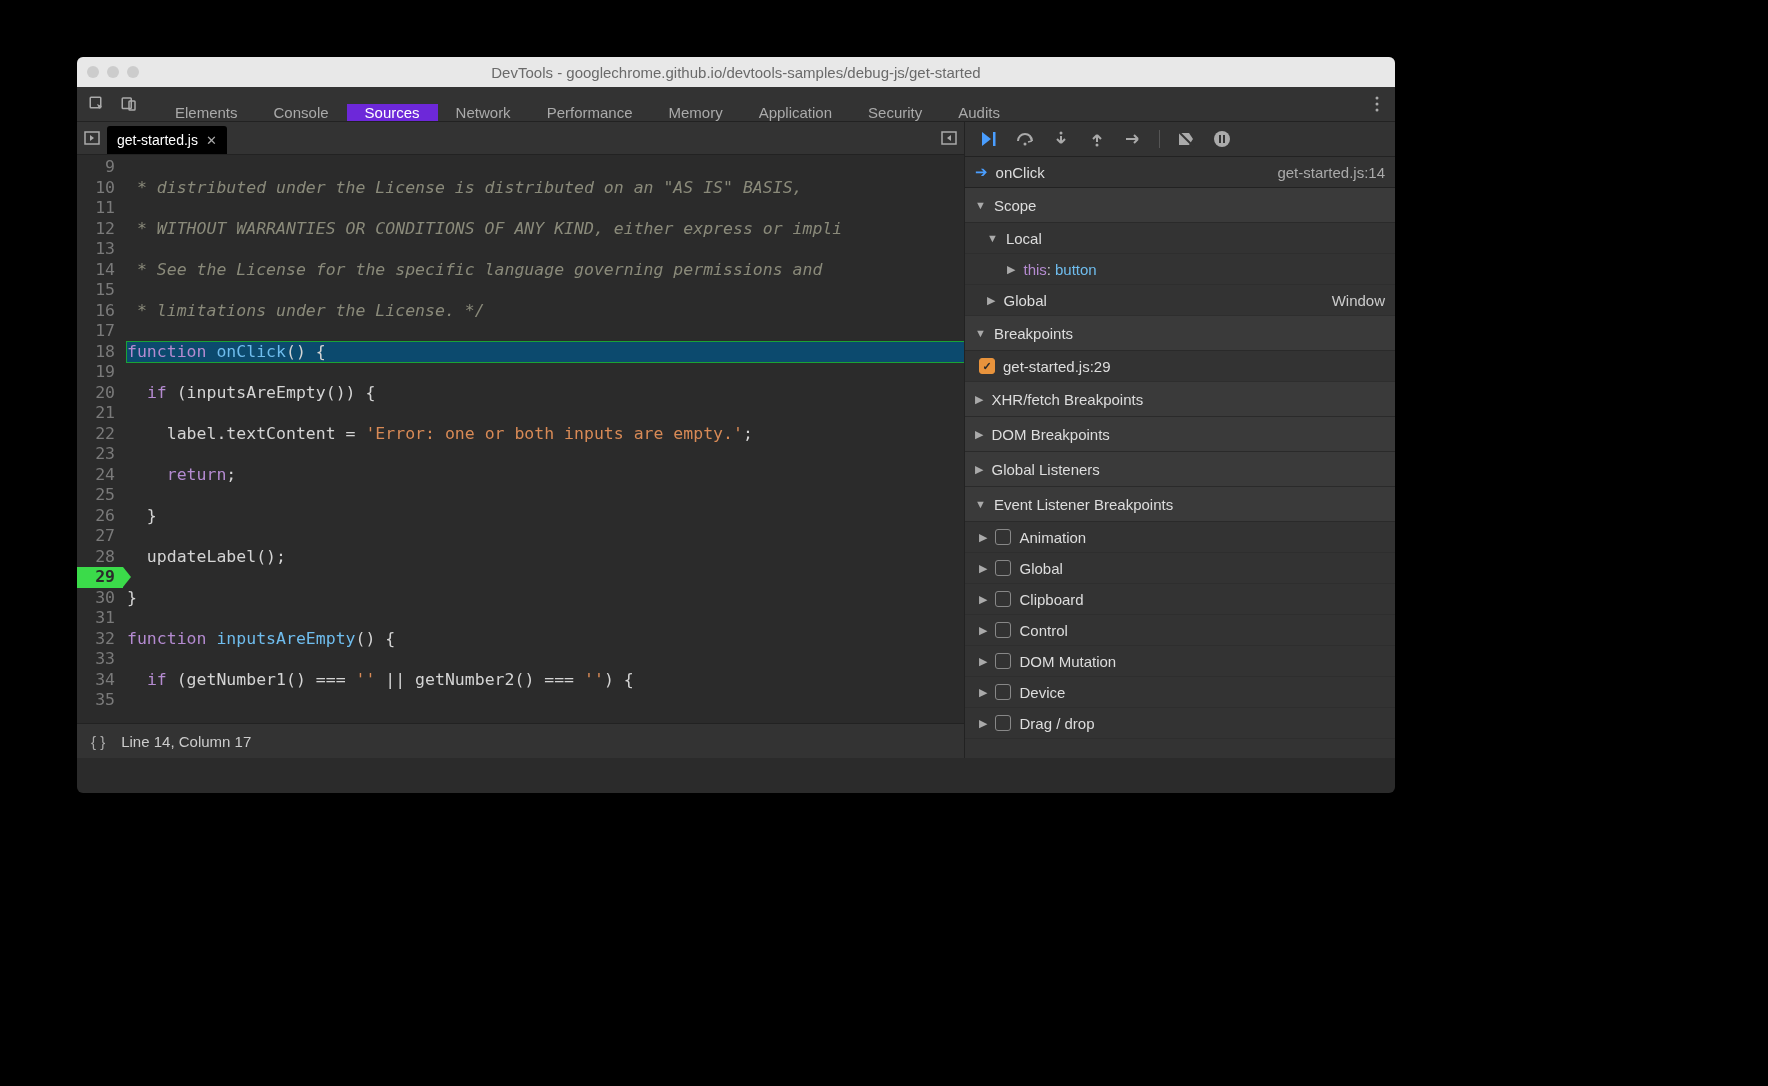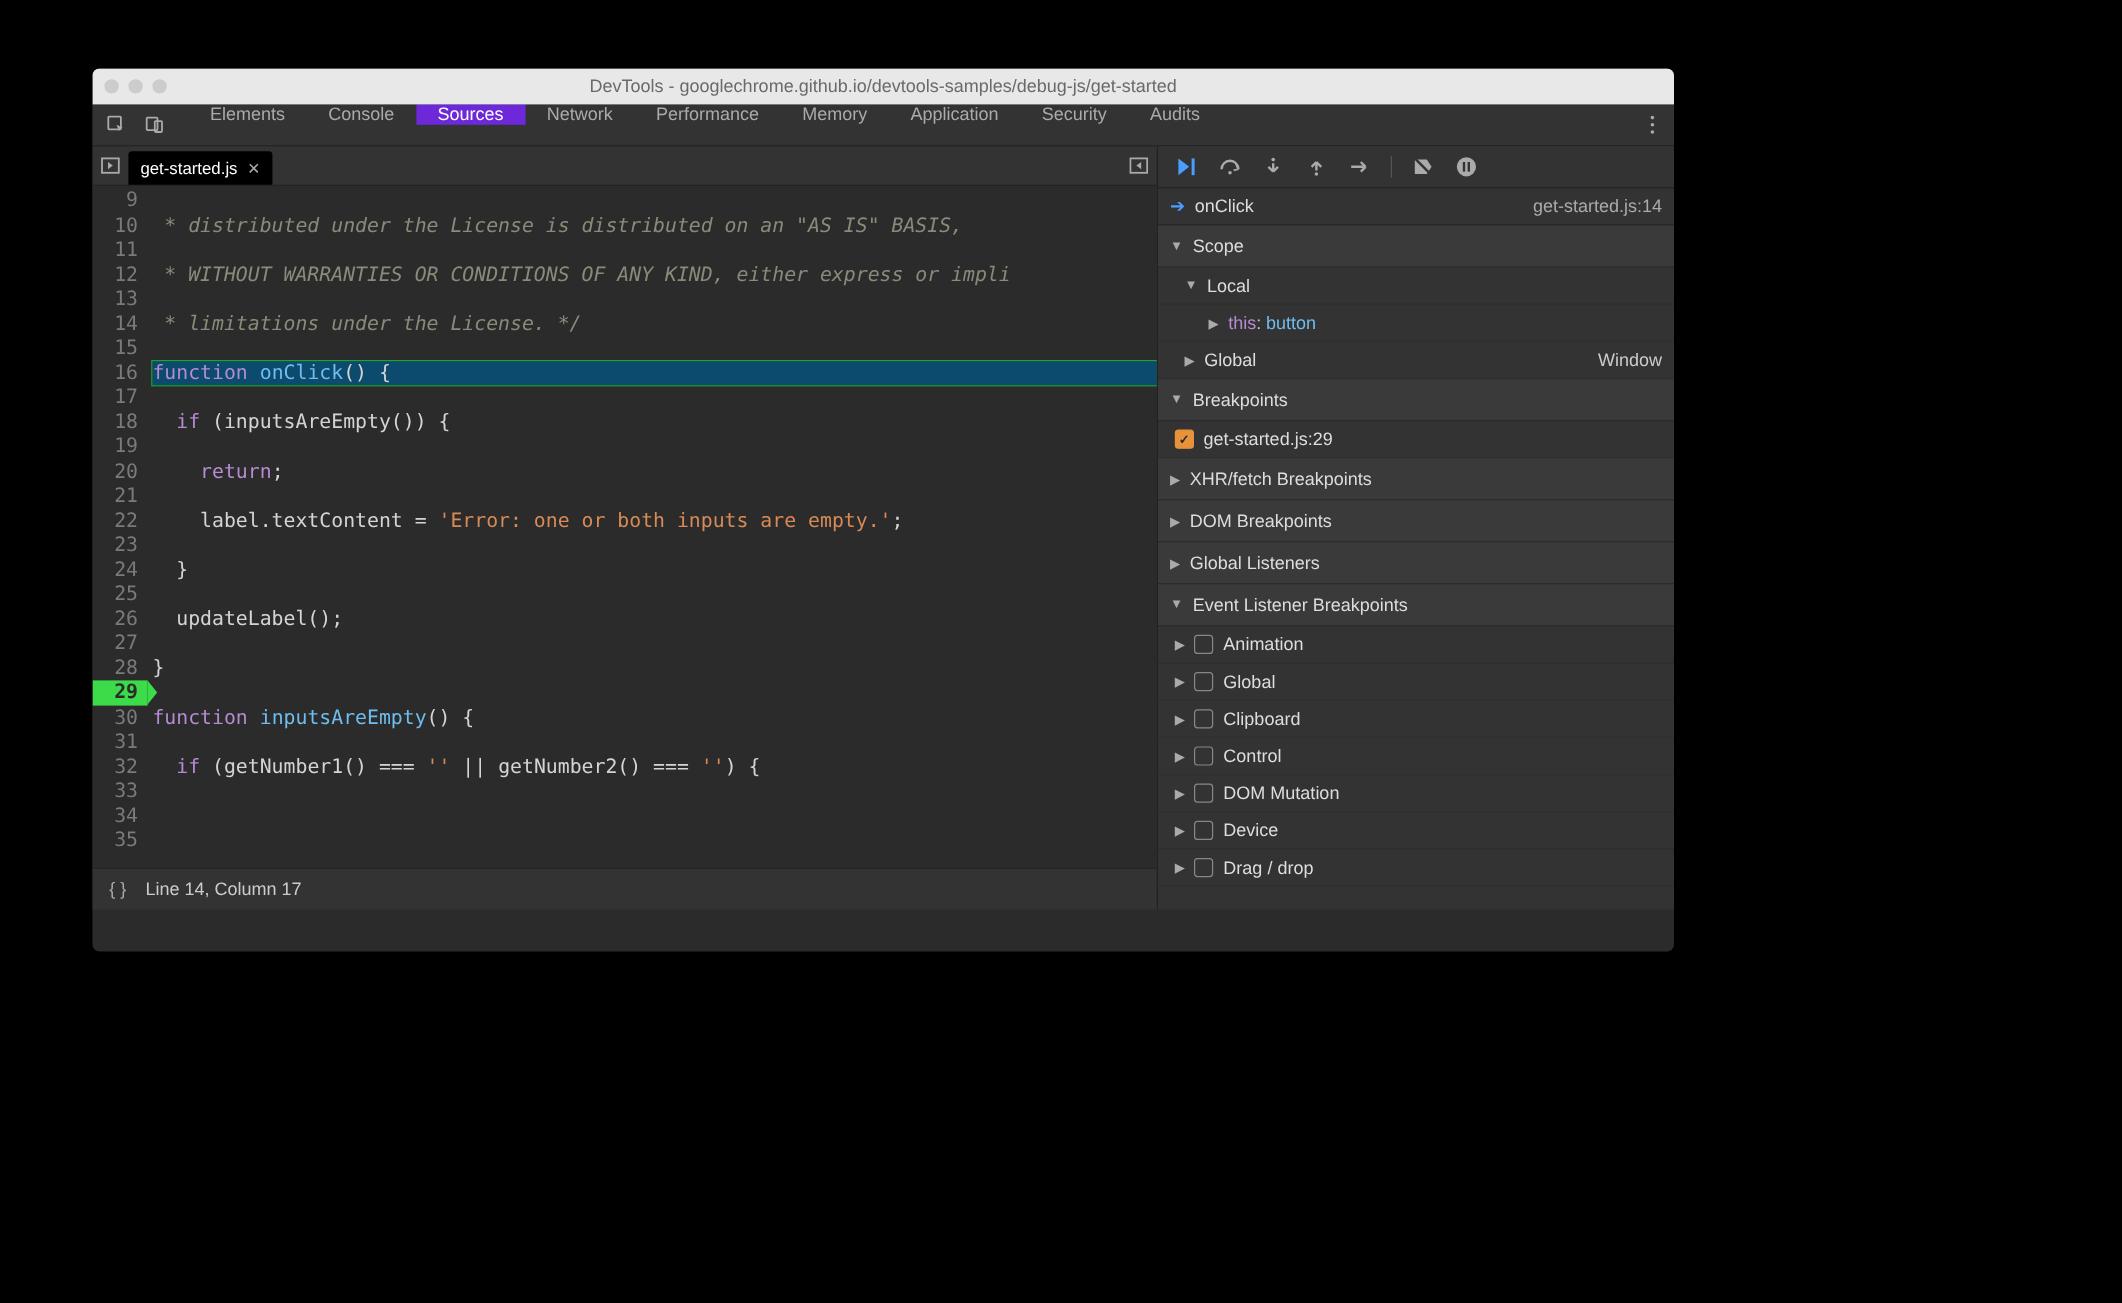--- a/index.html
+++ b/index.html
@@ -3,21 +3,21 @@
 <meta charset="utf-8">
 <style>
 html,body{margin:0;padding:0;background:#000;font-family:"Helvetica Neue",Arial,sans-serif;width:1768px;height:1086px;overflow:hidden}
 .window{position:absolute;left:77px;top:57px;width:1318px;height:736px;background:#2b2b2b;border-radius:6px;overflow:hidden;box-shadow:0 10px 40px rgba(0,0,0,.5)}
 .titlebar{height:30px;background:#e8e8e8;display:flex;align-items:center;position:relative}
 .traffic{display:flex;gap:8px;margin-left:10px}
 .dot{width:12px;height:12px;border-radius:50%;background:#ccc}
 .title{position:absolute;left:0;right:0;text-align:center;font-size:15px;color:#6a6a6a}
 .toolbar{height:34px;background:#333;display:flex;align-items:center;border-bottom:1px solid #222;padding:0 6px}
 .tool-icon{width:28px;height:28px;display:flex;align-items:center;justify-content:center;color:#aaa;margin-right:4px}
-.tabs{display:flex;height:34px;align-items:flex-start;margin-left:10px;flex:1}
+.tabs{display:flex;height:34px;align-items:flex-end;margin-left:10px;flex:1}
 .tab{padding:0 18px;display:flex;align-items:center;color:#aaa;font-size:15px}
 .tab.active{background:#6d28d9;color:#fff}
 .menu-icon{color:#aaa;padding:0 10px;display:flex;align-items:center}
 .main{display:flex;height:636px}
 .left{flex:1;display:flex;flex-direction:column;min-width:0}
 .right{width:430px;background:#333;display:flex;flex-direction:column;border-left:1px solid #222}
 .filetab-bar{height:32px;background:#333;display:flex;align-items:center;border-bottom:1px solid #222}
 .navtoggle{width:30px;display:flex;align-items:center;justify-content:center;color:#aaa}
 .filetab{background:#000;color:#fff;padding:0 10px;height:28px;margin-top:4px;display:flex;align-items:center;font-size:14px;border-top-left-radius:3px;border-top-right-radius:3px;gap:8px}
 .filetab .x{color:#aaa;font-size:13px}
@@ -152,25 +152,26 @@
           <div class="ln">30</div>
           <div class="ln">31</div>
           <div class="ln">32</div>
           <div class="ln">33</div>
           <div class="ln">34</div>
           <div class="ln">35</div>
         </div>
         <div class="code">
 <div class="cline"><span class="c-cm"> * distributed under the License is distributed on an "AS IS" BASIS,</span></div>
 <div class="cline"><span class="c-cm"> * WITHOUT WARRANTIES OR CONDITIONS OF ANY KIND, either express or impli</span></div>
+<div class="cline"><span class="c-cm"> * See the License for the specific language governing permissions and</span></div>
 <div class="cline"><span class="c-cm"> * limitations under the License. */</span></div>
 <div class="cline hl"><span class="c-kw">function</span> <span class="c-fn">onClick</span>() {</div>
 <div class="cline">  <span class="c-kw">if</span> (inputsAreEmpty()) {</div>
+<div class="cline">    label.textContent = <span class="c-str">'Error: one or both inputs are empty.'</span>;</div>
 <div class="cline">    <span class="c-kw">return</span>;</div>
-<div class="cline">    label.textContent = <span class="c-str">'Error: one or both inputs are empty.'</span>;</div>
 <div class="cline">  }</div>
 <div class="cline">  updateLabel();</div>
 <div class="cline">}</div>
 <div class="cline"><span class="c-kw">function</span> <span class="c-fn">inputsAreEmpty</span>() {</div>
 <div class="cline">  <span class="c-kw">if</span> (getNumber1() === <span class="c-str">''</span> || getNumber2() === <span class="c-str">''</span>) {</div>
 
 
 
 
 

